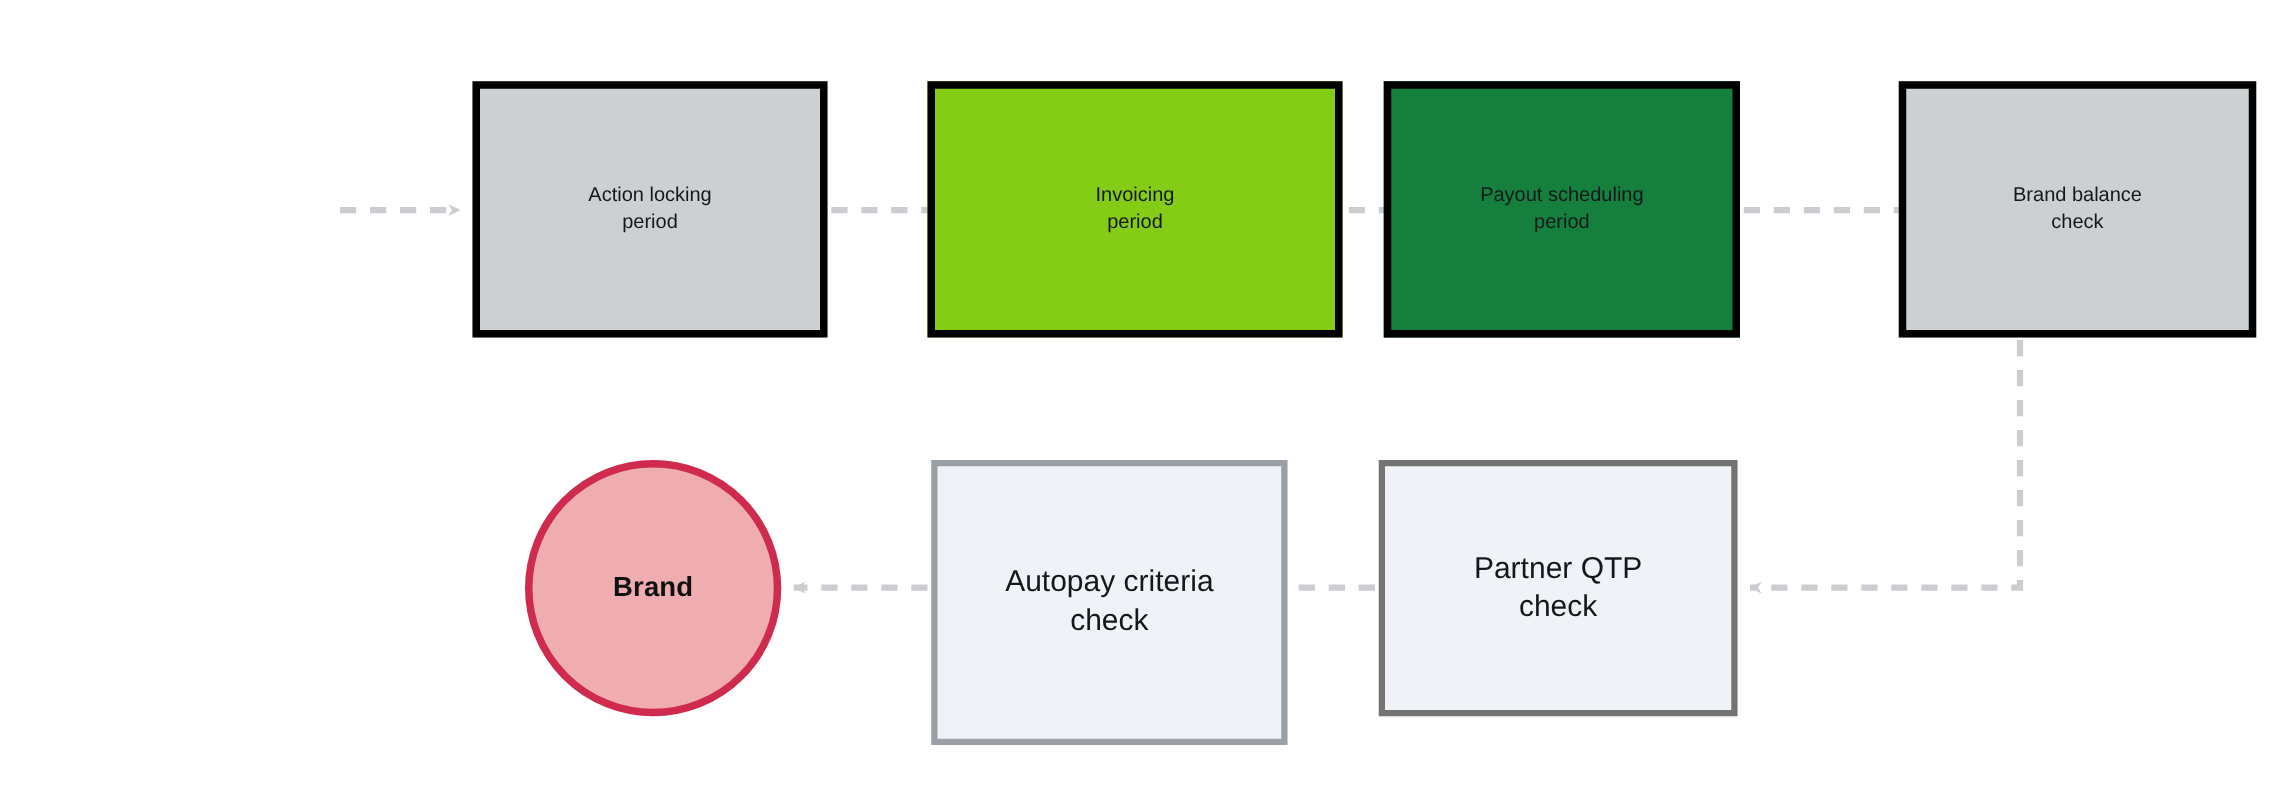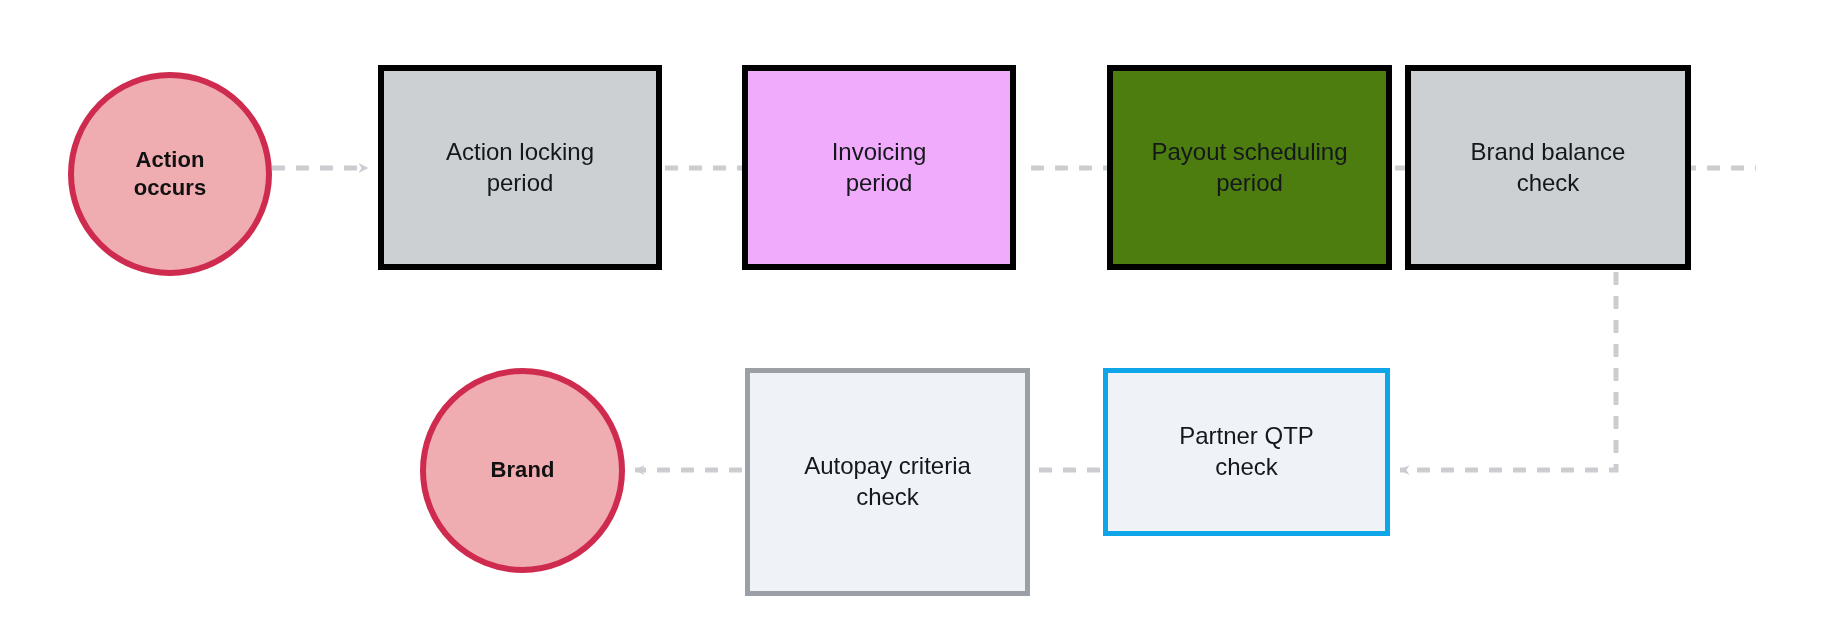--- a/index.html
+++ b/index.html
@@ -43,21 +43,21 @@
     border-radius: 50%;
   }
   .terminator .node-label {
     font-weight: bold;
     font-size: 22px;
     color: #111111;
     letter-spacing: 0.1px;
   }
   
   .process-period .node-label {
-    font-size: 24px;
+    font-size: 16px;
     color: #14181c;
   }
   
   .process-check .node-label {
     font-size: 24px;
     color: #14181c;
   }
 </style>
 </head>
 <body>
@@ -82,60 +82,55 @@
 
     <path d="M 1395 168 L 1756 168" fill="none" stroke="#CBCDD1" stroke-width="5" stroke-dasharray="13 11"></path>
 
     <path d="M 1616 272 L 1616 470 L 1400 470" fill="none" stroke="#CBCDD1" stroke-width="5" stroke-dasharray="13 11" marker-end="url(#arrow-left)"></path>
 
     <path d="M 1100 470 L 1033 470" fill="none" stroke="#CBCDD1" stroke-width="5" stroke-dasharray="13 11"></path>
 
     <path d="M 742 470 L 635 470" fill="none" stroke="#CBCDD1" stroke-width="5" stroke-dasharray="13 11" marker-end="url(#arrow-left)"></path>
   </svg>
 
-  <div class="node terminator" style="left:68px; top:72px; width:204px; height:204px;
-              background:#EFACB1; border:6px solid #CE2B4F;">
-    <span class="node-label">Action
-occurs</span>
-  </div>
 
   <div class="node process-period" style="left:378px; top:65px; width:284px; height:205px;
               background:#CCD0D3; border:6px solid #000000;">
     <span class="node-label">Action locking
 period</span>
   </div>
 
-  <div class="node process-period" style="left:742px; top:65px; width:274px; height:205px;
-              background:#f0abfc; border:6px solid #000000;text-align:center;">
+  <div class="node process-period" style="left:742px; top:65px; width:332px; height:205px;
+              background:#84cc16; border:6px solid #000000;text-align:center;">
     <span class="node-label">Invoicing
 period</span>
   </div>
 
   <div class="node process-period" style="left:1107px; top:65px; width:285px; height:205px;
-              background:#4d7c0f; border:6px solid #000000;">
+              background:#15803d; border:6px solid #000000;">
     <span class="node-label">Payout scheduling
 period</span>
   </div>
 
-  <div class="node process-period" style="left:1405px; top:65px; width:286px; height:205px;
+  <div class="node process-period" style="left:1519px; top:65px; width:286px; height:205px;
               background:#CCD0D3; border:6px solid #000000;">
     <span class="node-label">Brand balance
 check</span>
   </div>
 
   <div class="node terminator" style="left:420px; top:368px; width:205px; height:205px;
               background:#EFACB1; border:6px solid #CE2B4F;">
     <span class="node-label">Brand</span>
   </div>
 
   <div class="node process-check" style="left:745px; top:368px; width:285px; height:228px;
               background:#EFF3F7; border:5px solid #9AA0A6;">
     <span class="node-label">Autopay criteria
 check</span>
   </div>
 
-  <div class="node process-check" style="left:1103px; top:368px; width:287px; height:168px;
-              background:#EFF3F7; border:5px solid #0ea5e9;">
+  <div class="node process-check" style="left:1103px; top:368px; width:287px; height:205px;
+              background:#EFF3F7; border:5px solid #737373;">
     <span class="node-label">Partner QTP
 check</span>
   </div>
 
 </div>
 
 </body></html>

